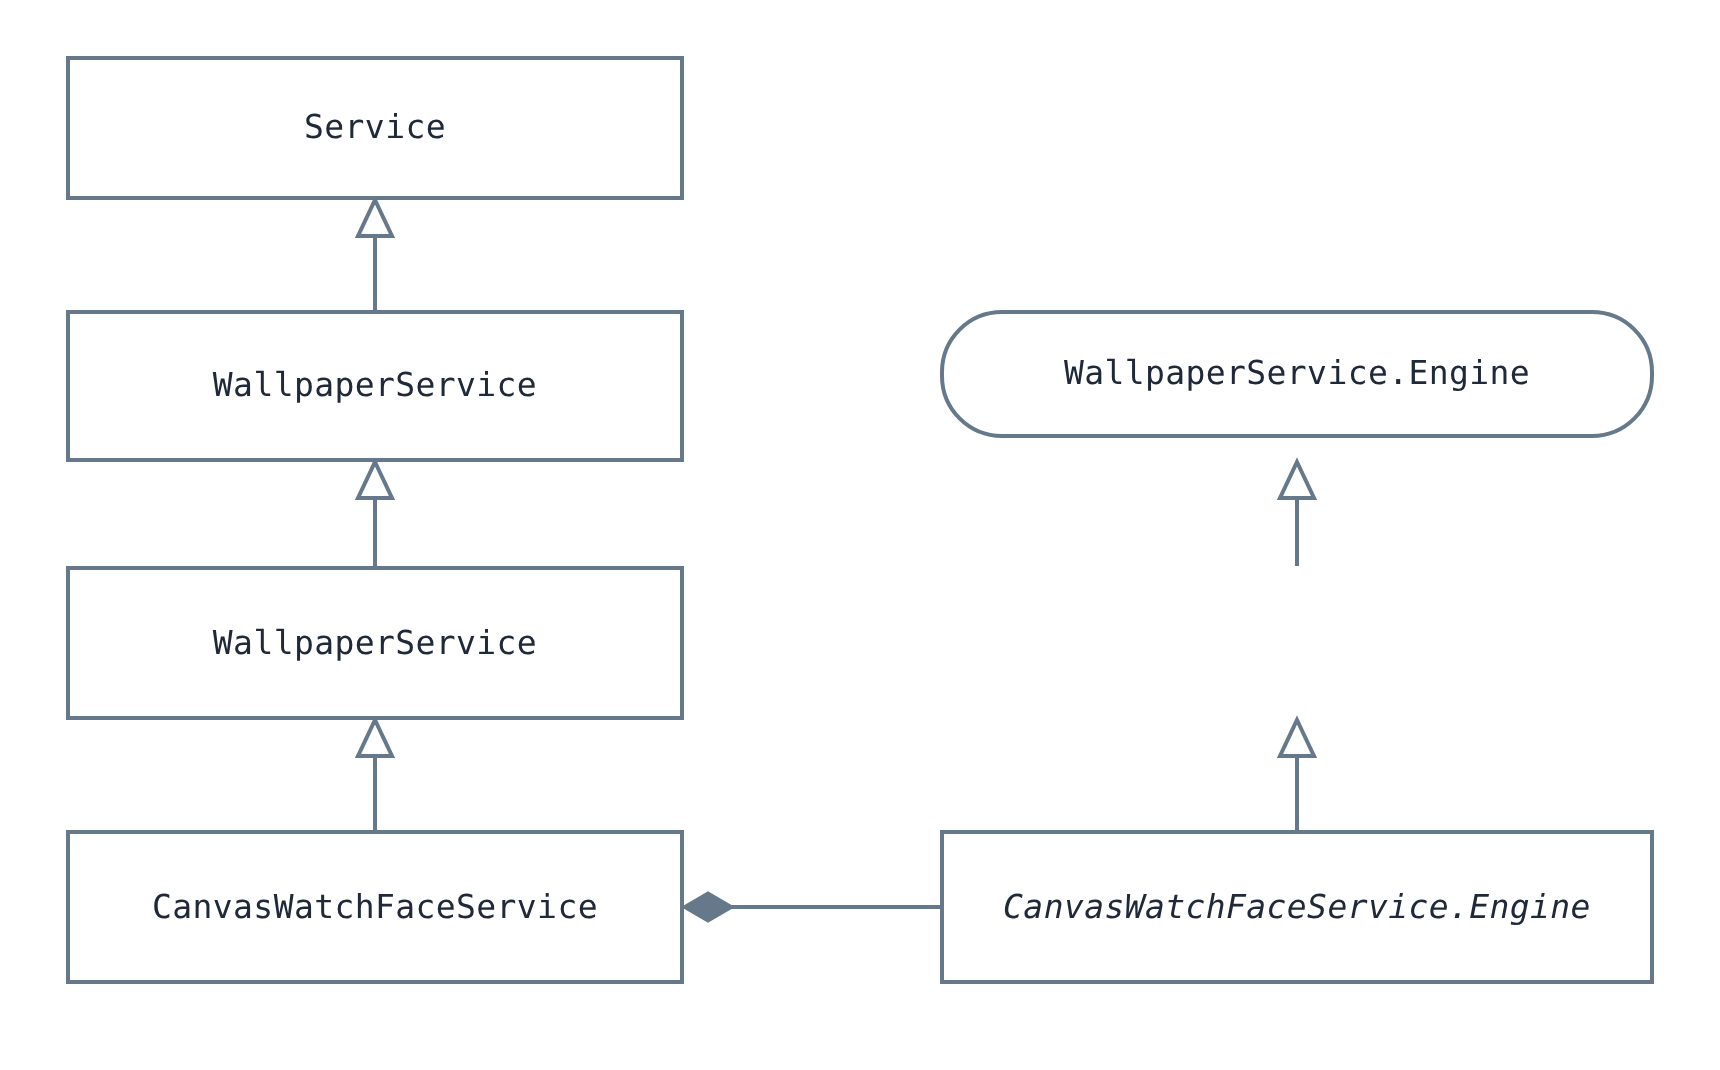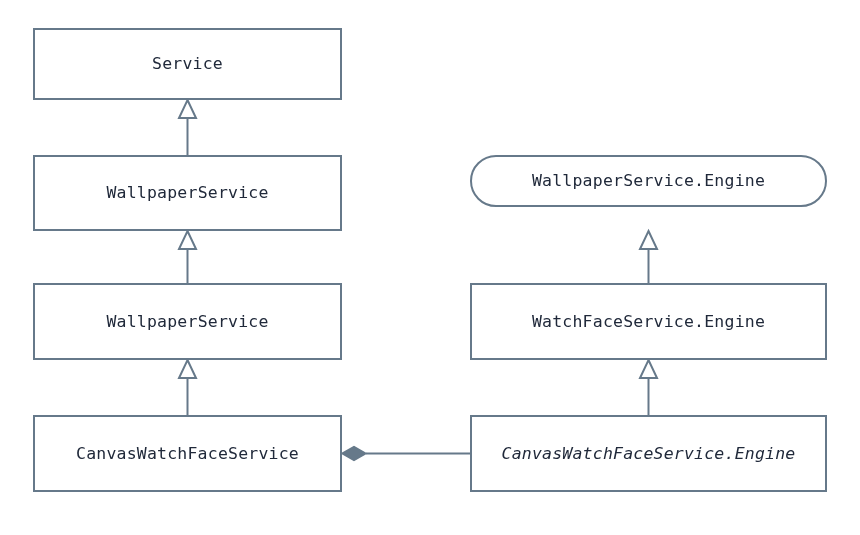--- a/index.html
+++ b/index.html
@@ -92,25 +92,22 @@
   </div>
 
   <div class="uml-class-box" style="left:33px; top:283px; width:309px; height:77px;">
     <span class="uml-class-name">WallpaperService</span>
   </div>
 
   <div class="uml-class-box" style="left:33px; top:415px; width:309px; height:77px;align-items:center;">
     <span class="uml-class-name">CanvasWatchFaceService</span>
   </div>
 
-  <div class="uml-class-box" style="left:470px; top:155px; width:357px; height:52px;border-radius:31px;">
+  <div class="uml-class-box" style="left:470px; top:155px; width:357px; height:64px;border-radius:31px;">
     <span class="uml-class-name">WallpaperService.Engine</span>
   </div>
 
-  <div class="uml-class-box" style="left:470px; top:283px; width:357px; height:77px;">
-    <span class="uml-class-name">WatchFaceService.Engine</span>
-  </div>
 
   <div class="uml-class-box" style="left:470px; top:415px; width:357px; height:77px;font-style:italic;">
     <span class="uml-class-name">CanvasWatchFaceService.Engine</span>
   </div>
 
 </div>
 
 </body></html>

